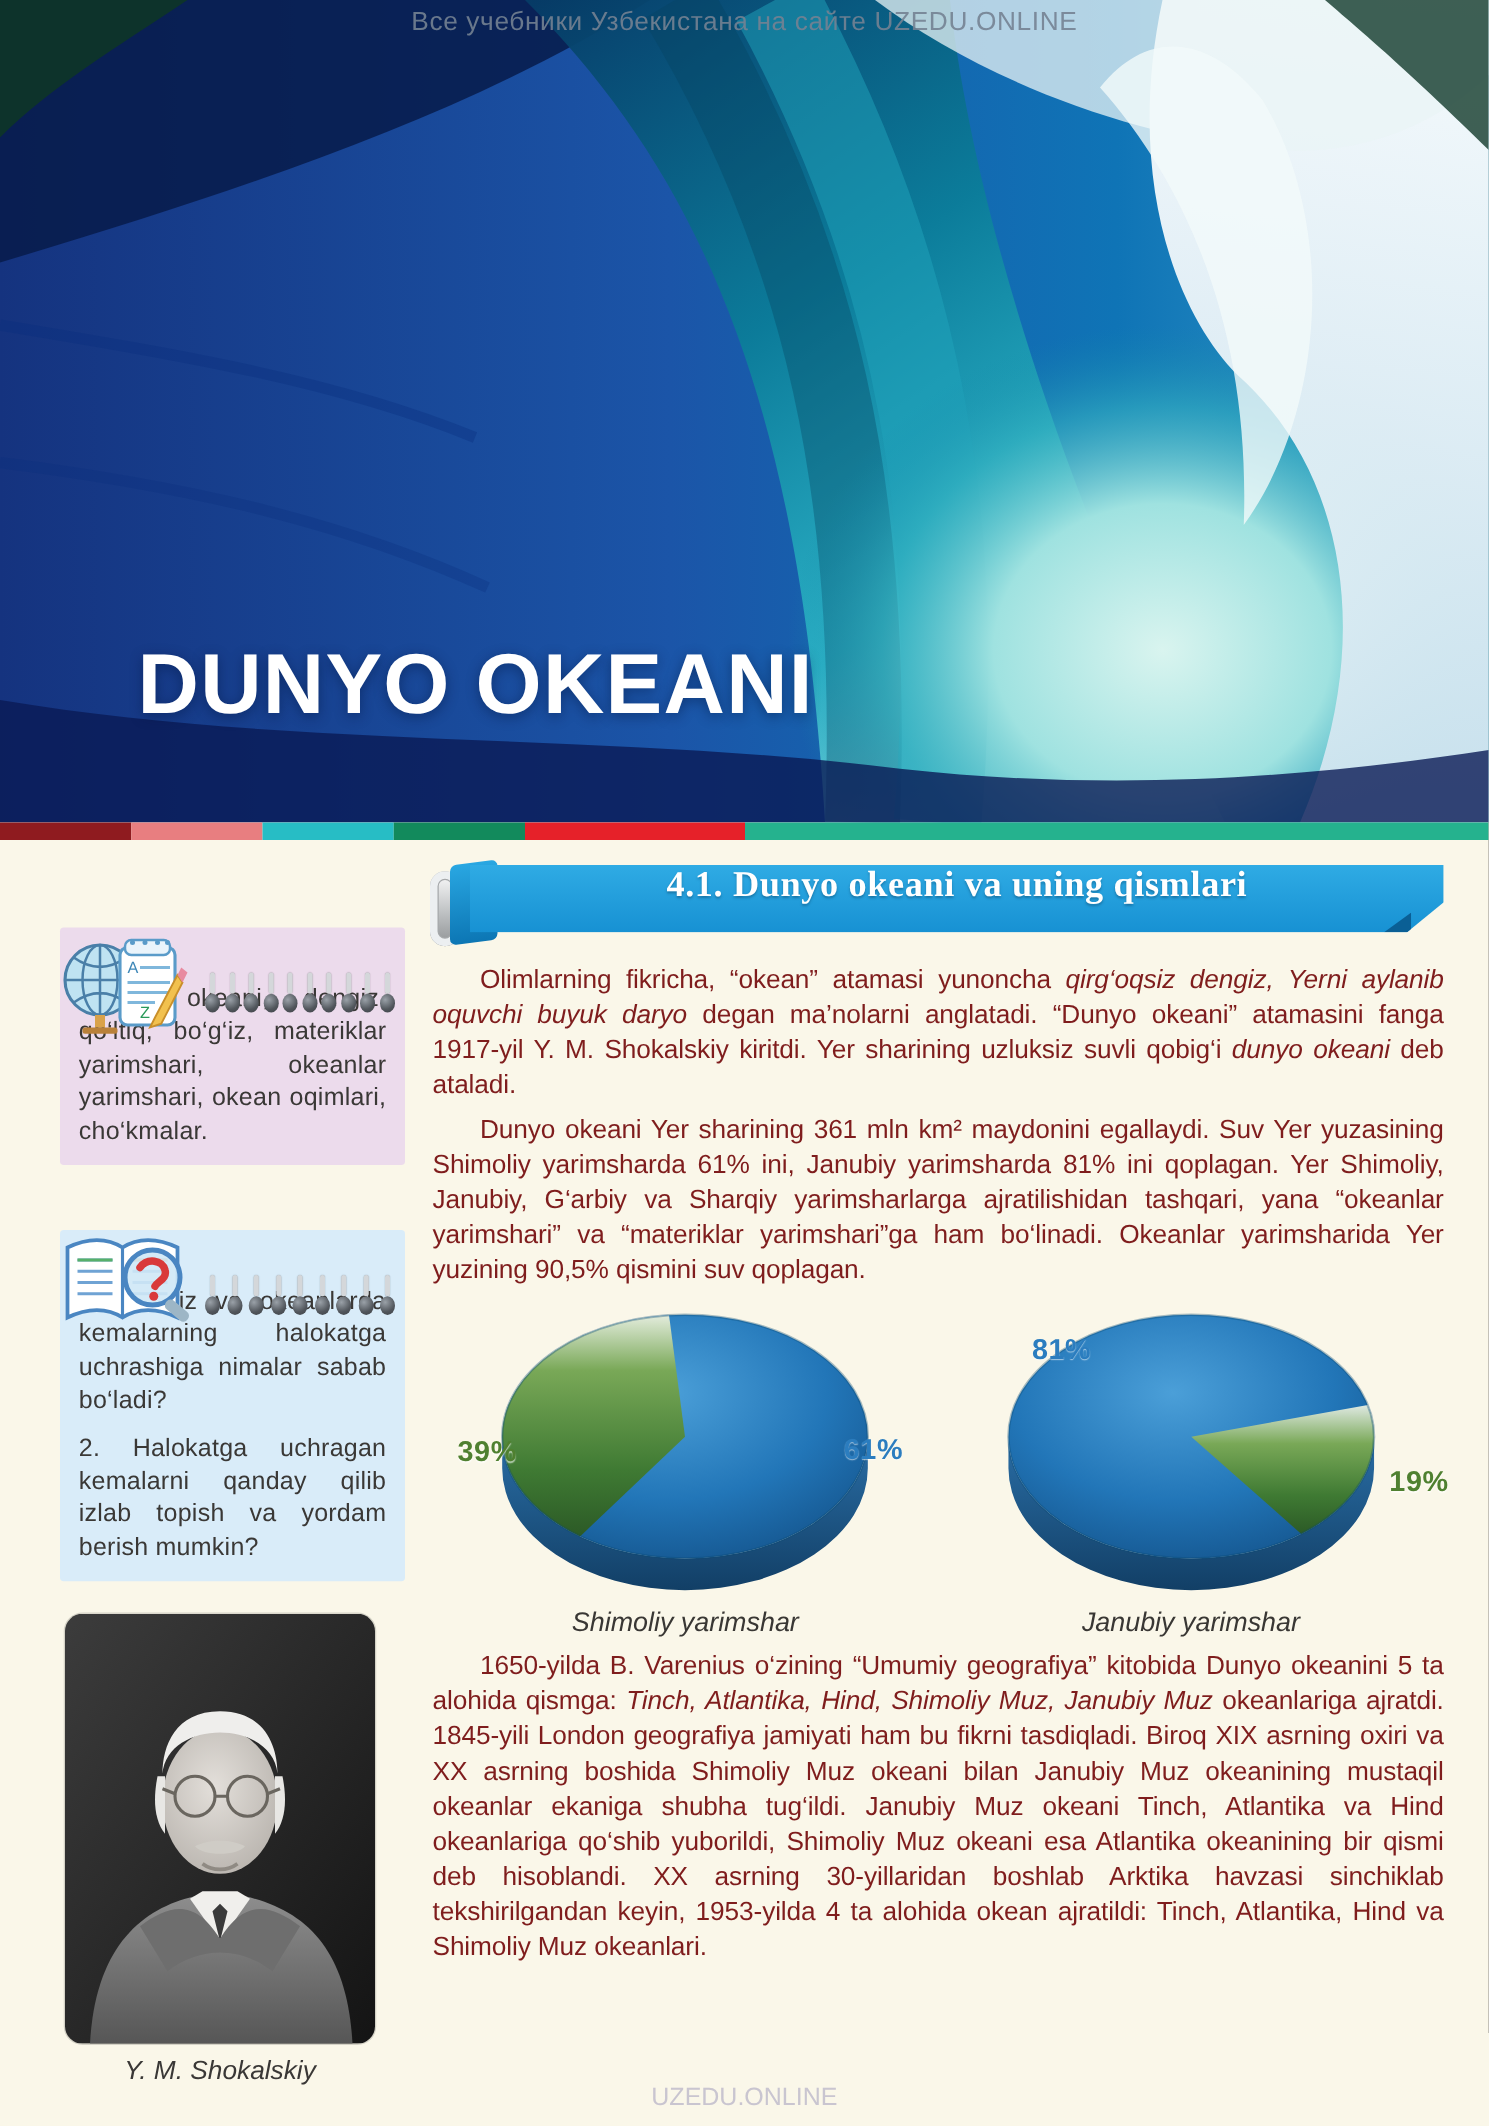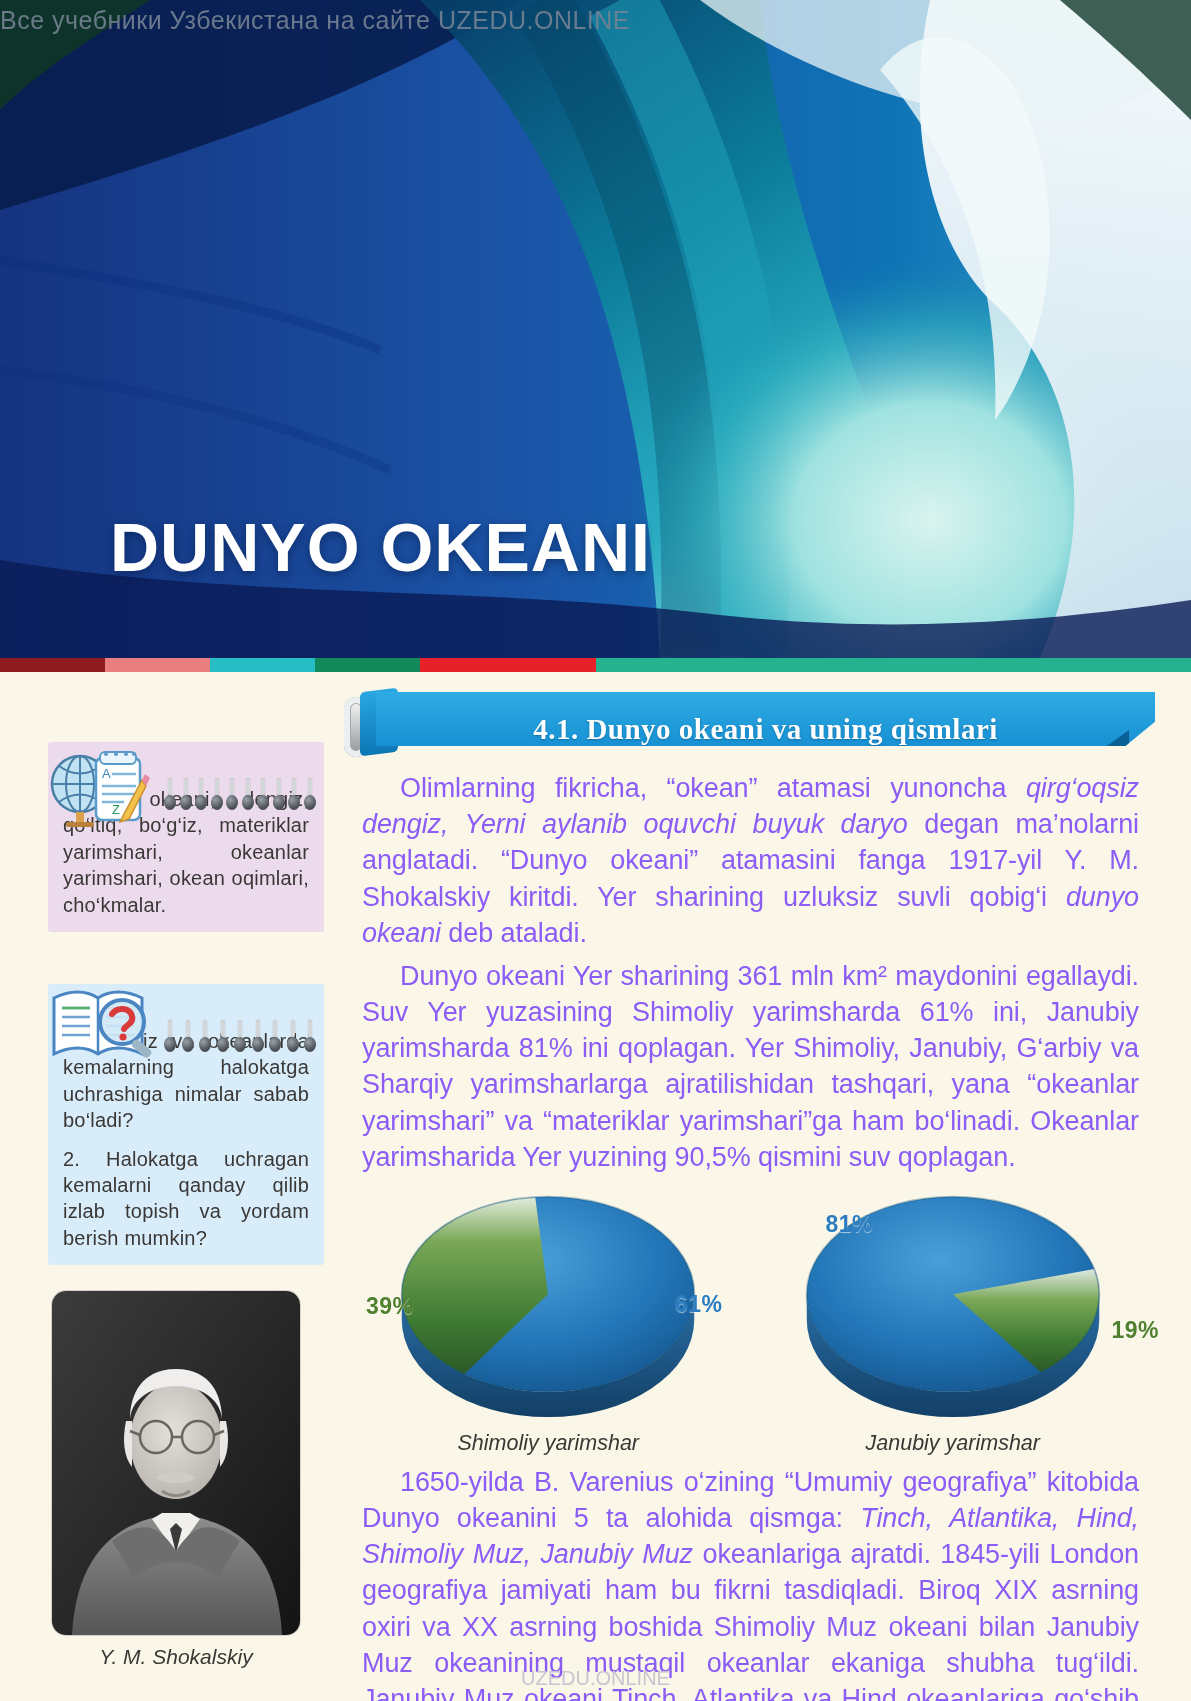--- a/index.html
+++ b/index.html
@@ -6,22 +6,22 @@
   body { font-family:"Liberation Sans", sans-serif; background:#555; }
   .page {
     position:relative; width:1191px; height:1701px; margin:0 auto;
     background:#faf7e9; overflow:hidden;
   }
 
   
   .hero { position:absolute; top:0; left:0; width:1191px; height:658px; }
   .hero svg { display:block; width:100%; height:100%; }
   .hero-watermark {
-    position:absolute; top:6px; left:0; right:0; 
-    font-size:25px; color:rgba(116,130,146,.9); letter-spacing:.5px;
+    position:absolute; top:6px; left:0; right:0; text-align:center;
+    font-size:21px; color:rgba(116,130,146,.9); letter-spacing:.5px;
   }
   .hero-chapter {
     position:absolute; left:112px; top:408px; color:#fff;
     font-size:58px; font-weight:400; letter-spacing:2px;
     text-shadow:0 2px 8px rgba(0,20,60,.35);
   }
   .hero-title {
     position:absolute; left:110px; top:508px; color:#fff;
     font-size:68px; font-weight:700; letter-spacing:1px;
     text-shadow:0 3px 10px rgba(0,20,60,.45);
@@ -66,28 +66,28 @@
 
   
   .banner { position:relative; height:54px; margin:2px 0 24px 8px; }
   .banner-clip { position:absolute; left:-10px; top:5px; width:24px; height:60px; border-radius:12px;
     background:linear-gradient(180deg,#fdfdfd,#b9bcbe 60%,#8f9294); box-shadow:inset 0 0 0 6px #eceff1, inset 0 0 0 7px #a6a9ab; z-index:1; }
   .banner-fold { position:absolute; left:6px; top:-2px; width:38px; height:64px; background:linear-gradient(180deg,#29a7e2,#0c76b4);
     transform:skewY(-7deg); border-radius:5px; z-index:2; }
   .banner-main { position:absolute; left:22px; right:0; top:0; height:54px; z-index:3;
     background:linear-gradient(180deg,#2fabe4,#1791d3);
     clip-path:polygon(0 0, 100% 0, 100% 55%, 96.2% 100%, 0 100%);
-    display:flex; align-items:flex-end; justify-content:center; }
+    display:flex; align-items:flex-start; justify-content:center; }
   .banner-main::after { content:''; position:absolute; right:26px; bottom:0; width:22px; height:16px;
     background:#0a5f95; clip-path:polygon(0 100%, 100% 0, 100% 100%); }
   .banner-title { font-family:"Liberation Serif", serif; font-weight:700; font-size:29px; color:#ffffff;
     letter-spacing:.5px; text-shadow:0 1px 2px rgba(0,40,70,.35); }
 
   
-  .article p { margin:0 16px 7px; font-size:27px; line-height:1.34; color:#8b5cf6; text-align:justify; text-indent:38px; letter-spacing:-.1px; }
+  .article p { margin:0 0 7px; font-size:21px; line-height:1.34; color:#7f1d1d; text-align:justify; text-indent:38px; letter-spacing:-.1px; }
   .article p em { font-style:italic; }
 
   
   .pies { display:flex; margin:14px 0 8px; }
   .pie-fig { flex:1; position:relative; }
   .pie-svg { display:block; margin:0 auto; width:312px; height:234px; }
   .pie-label { position:absolute; font-weight:700; font-size:23px; letter-spacing:.5px; text-shadow:0 1px 1px rgba(255,255,255,.6); }
   .lbl-green { color:#4f8030; }
   .lbl-blue { color:#2b7dbf; }
   .fig1 .lbl-land { left:20px; top:104px; }

